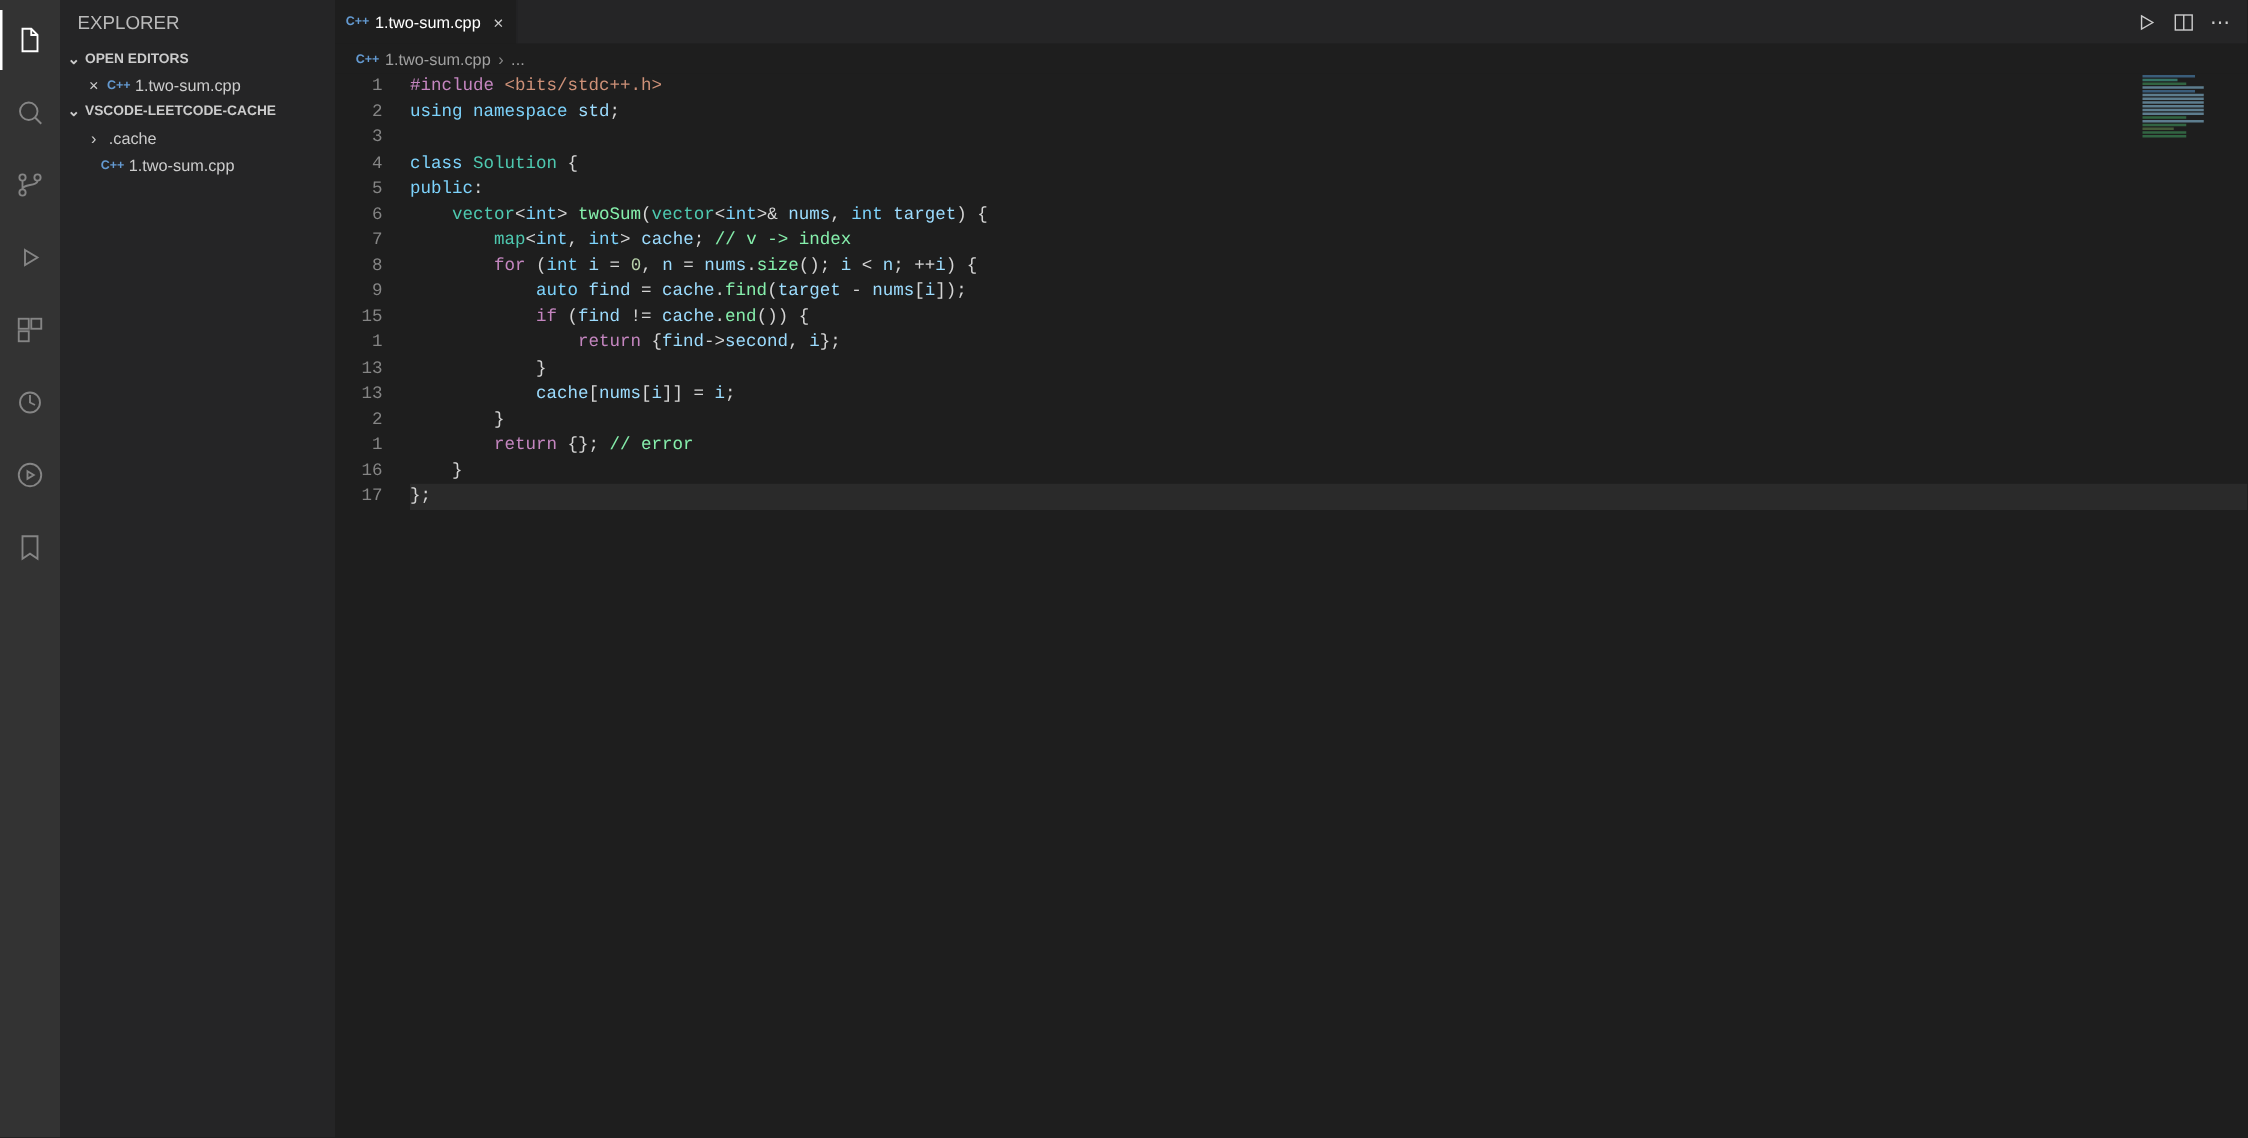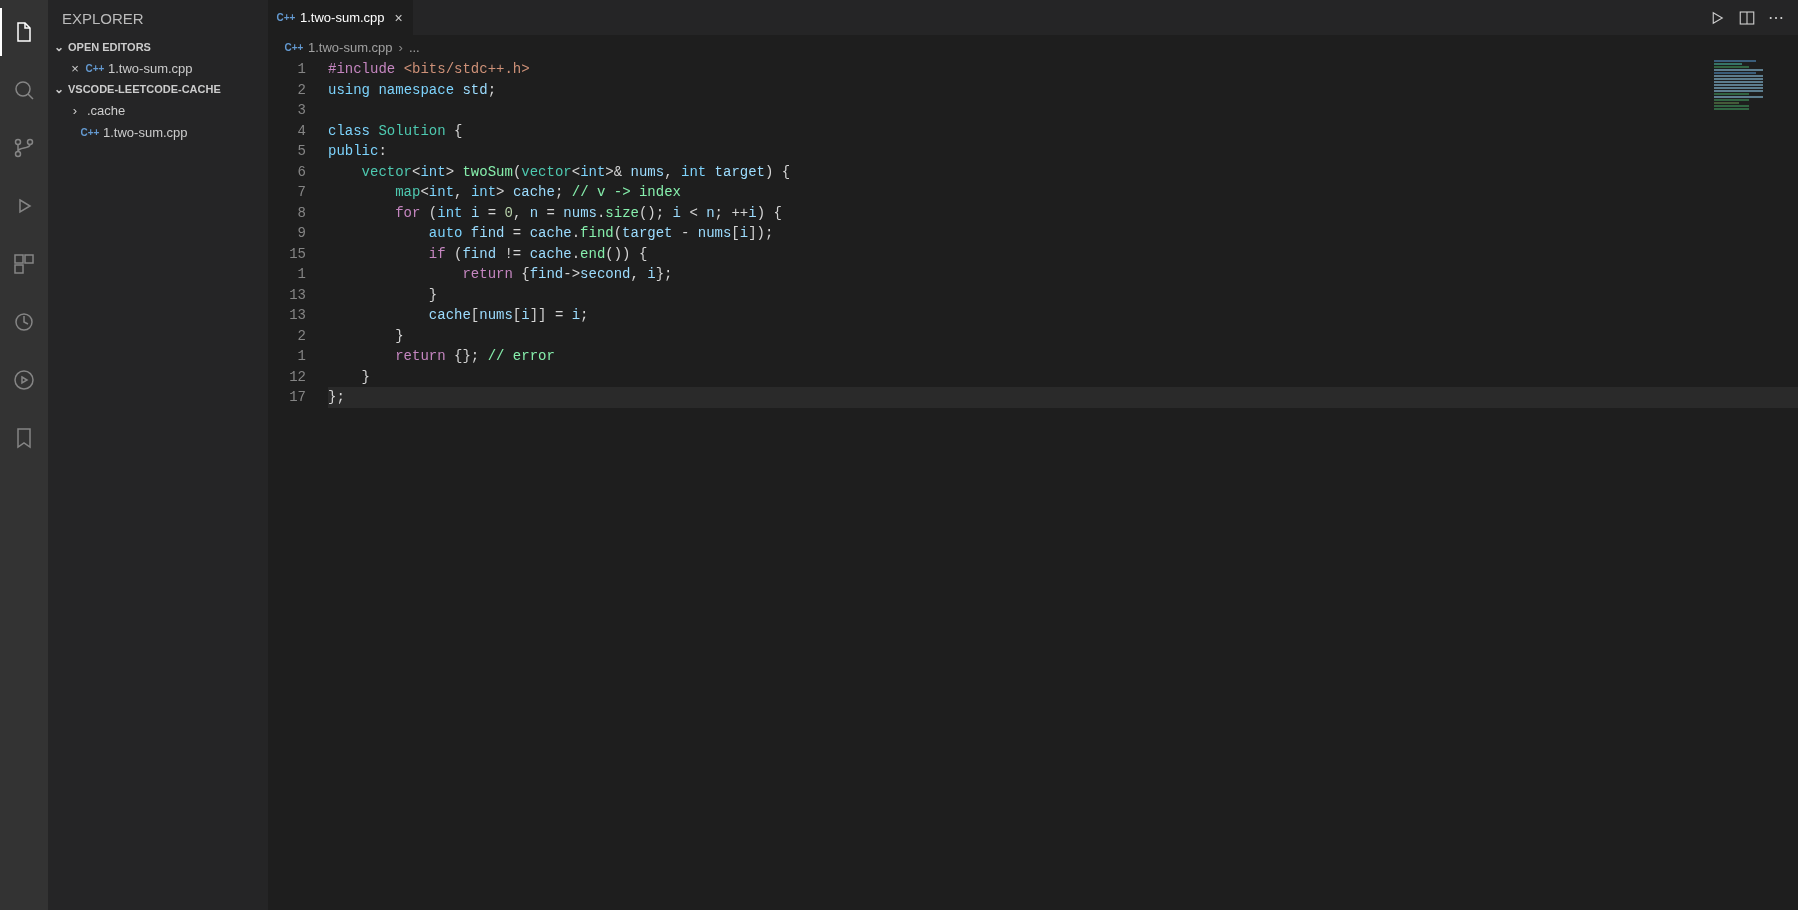--- a/index.html
+++ b/index.html
@@ -297,21 +297,21 @@
         <div>6</div>
         <div>7</div>
         <div>8</div>
         <div>9</div>
         <div>15</div>
         <div>1</div>
         <div>13</div>
         <div>13</div>
         <div>2</div>
         <div>1</div>
-        <div>12</div>
+        <div>16</div>
         <div>17</div>
       </div>
     <div class="code" id="code"><div class="line"><span class="tok-pp">#include</span><span class="tok-op"> </span><span class="tok-str">&lt;bits/stdc++.h&gt;</span></div><div class="line"><span class="tok-kw">using</span><span class="tok-op"> </span><span class="tok-kw">namespace</span><span class="tok-op"> </span><span class="tok-var">std</span><span class="tok-op">;</span></div><div class="line"></div><div class="line"><span class="tok-kw">class</span><span class="tok-op"> </span><span class="tok-type">Solution</span><span class="tok-op"> {</span></div><div class="line"><span class="tok-kw">public</span><span class="tok-op">:</span></div><div class="line"><span class="tok-op">    </span><span class="tok-type">vector</span><span class="tok-op">&lt;</span><span class="tok-kw">int</span><span class="tok-op">&gt; </span><span class="tok-fn">twoSum</span><span class="tok-op">(</span><span class="tok-type">vector</span><span class="tok-op">&lt;</span><span class="tok-kw">int</span><span class="tok-op">&gt;&amp; </span><span class="tok-var">nums</span><span class="tok-op">, </span><span class="tok-kw">int</span><span class="tok-op"> </span><span class="tok-var">target</span><span class="tok-op">) {</span></div><div class="line"><span class="tok-op">        </span><span class="tok-type">map</span><span class="tok-op">&lt;</span><span class="tok-kw">int</span><span class="tok-op">, </span><span class="tok-kw">int</span><span class="tok-op">&gt; </span><span class="tok-var">cache</span><span class="tok-op">; </span><span class="tok-cmt">// v -&gt; index</span></div><div class="line"><span class="tok-op">        </span><span class="tok-pp">for</span><span class="tok-op"> (</span><span class="tok-kw">int</span><span class="tok-op"> </span><span class="tok-var">i</span><span class="tok-op"> = </span><span class="tok-num">0</span><span class="tok-op">, </span><span class="tok-var">n</span><span class="tok-op"> = </span><span class="tok-var">nums</span><span class="tok-op">.</span><span class="tok-fn">size</span><span class="tok-op">(); </span><span class="tok-var">i</span><span class="tok-op"> &lt; </span><span class="tok-var">n</span><span class="tok-op">; ++</span><span class="tok-var">i</span><span class="tok-op">) {</span></div><div class="line"><span class="tok-op">            </span><span class="tok-kw">auto</span><span class="tok-op"> </span><span class="tok-var">find</span><span class="tok-op"> = </span><span class="tok-var">cache</span><span class="tok-op">.</span><span class="tok-fn">find</span><span class="tok-op">(</span><span class="tok-var">target</span><span class="tok-op"> - </span><span class="tok-var">nums</span><span class="tok-op">[</span><span class="tok-var">i</span><span class="tok-op">]);</span></div><div class="line"><span class="tok-op">            </span><span class="tok-pp">if</span><span class="tok-op"> (</span><span class="tok-var">find</span><span class="tok-op"> != </span><span class="tok-var">cache</span><span class="tok-op">.</span><span class="tok-fn">end</span><span class="tok-op">()) {</span></div><div class="line"><span class="tok-op">                </span><span class="tok-pp">return</span><span class="tok-op"> {</span><span class="tok-var">find</span><span class="tok-op">-&gt;</span><span class="tok-var">second</span><span class="tok-op">, </span><span class="tok-var">i</span><span class="tok-op">};</span></div><div class="line"><span class="tok-op">            }</span></div><div class="line"><span class="tok-op">            </span><span class="tok-var">cache</span><span class="tok-op">[</span><span class="tok-var">nums</span><span class="tok-op">[</span><span class="tok-var">i</span><span class="tok-op">]] = </span><span class="tok-var">i</span><span class="tok-op">;</span></div><div class="line"><span class="tok-op">        }</span></div><div class="line"><span class="tok-op">        </span><span class="tok-pp">return</span><span class="tok-op"> {}; </span><span class="tok-cmt">// error</span></div><div class="line"><span class="tok-op">    }</span></div><div class="line hl"><span class="tok-op">};</span></div></div>
   </div>
 
   <div class="minimap">
     <div class="minimap-line a"></div>
       <div class="minimap-line b"></div>
       <div class="minimap-line"></div>
     <div class="minimap-line c"></div>

